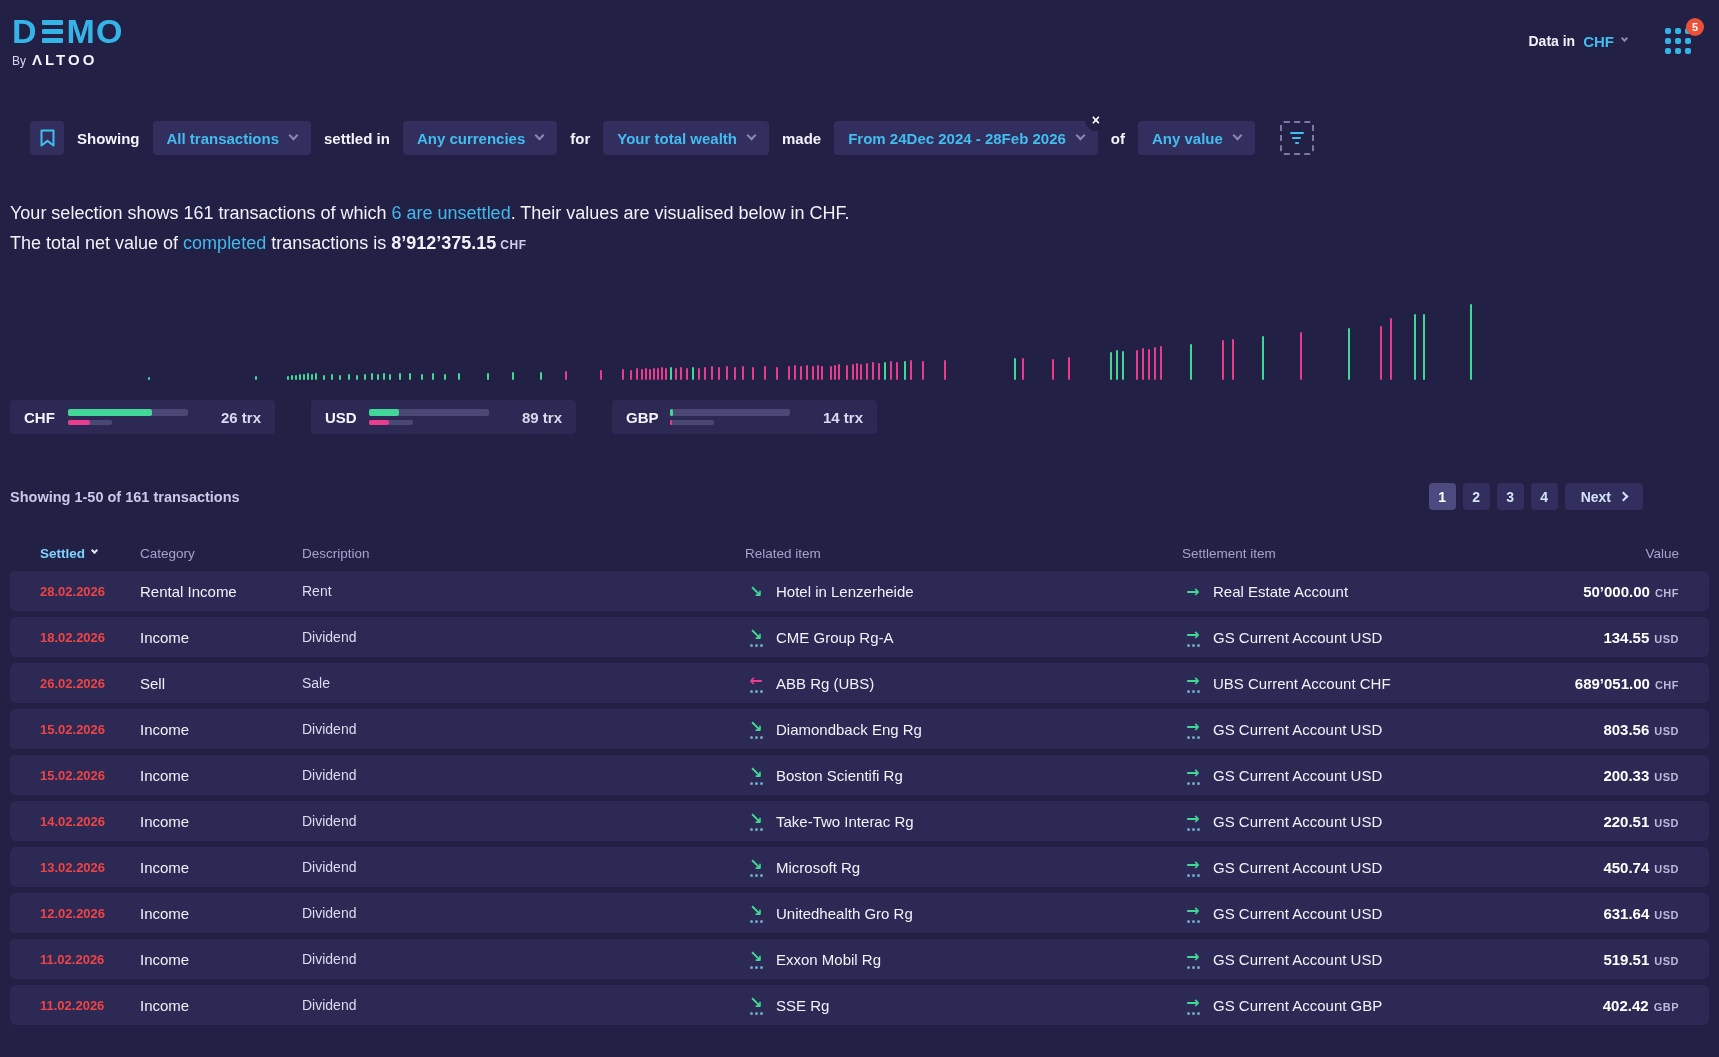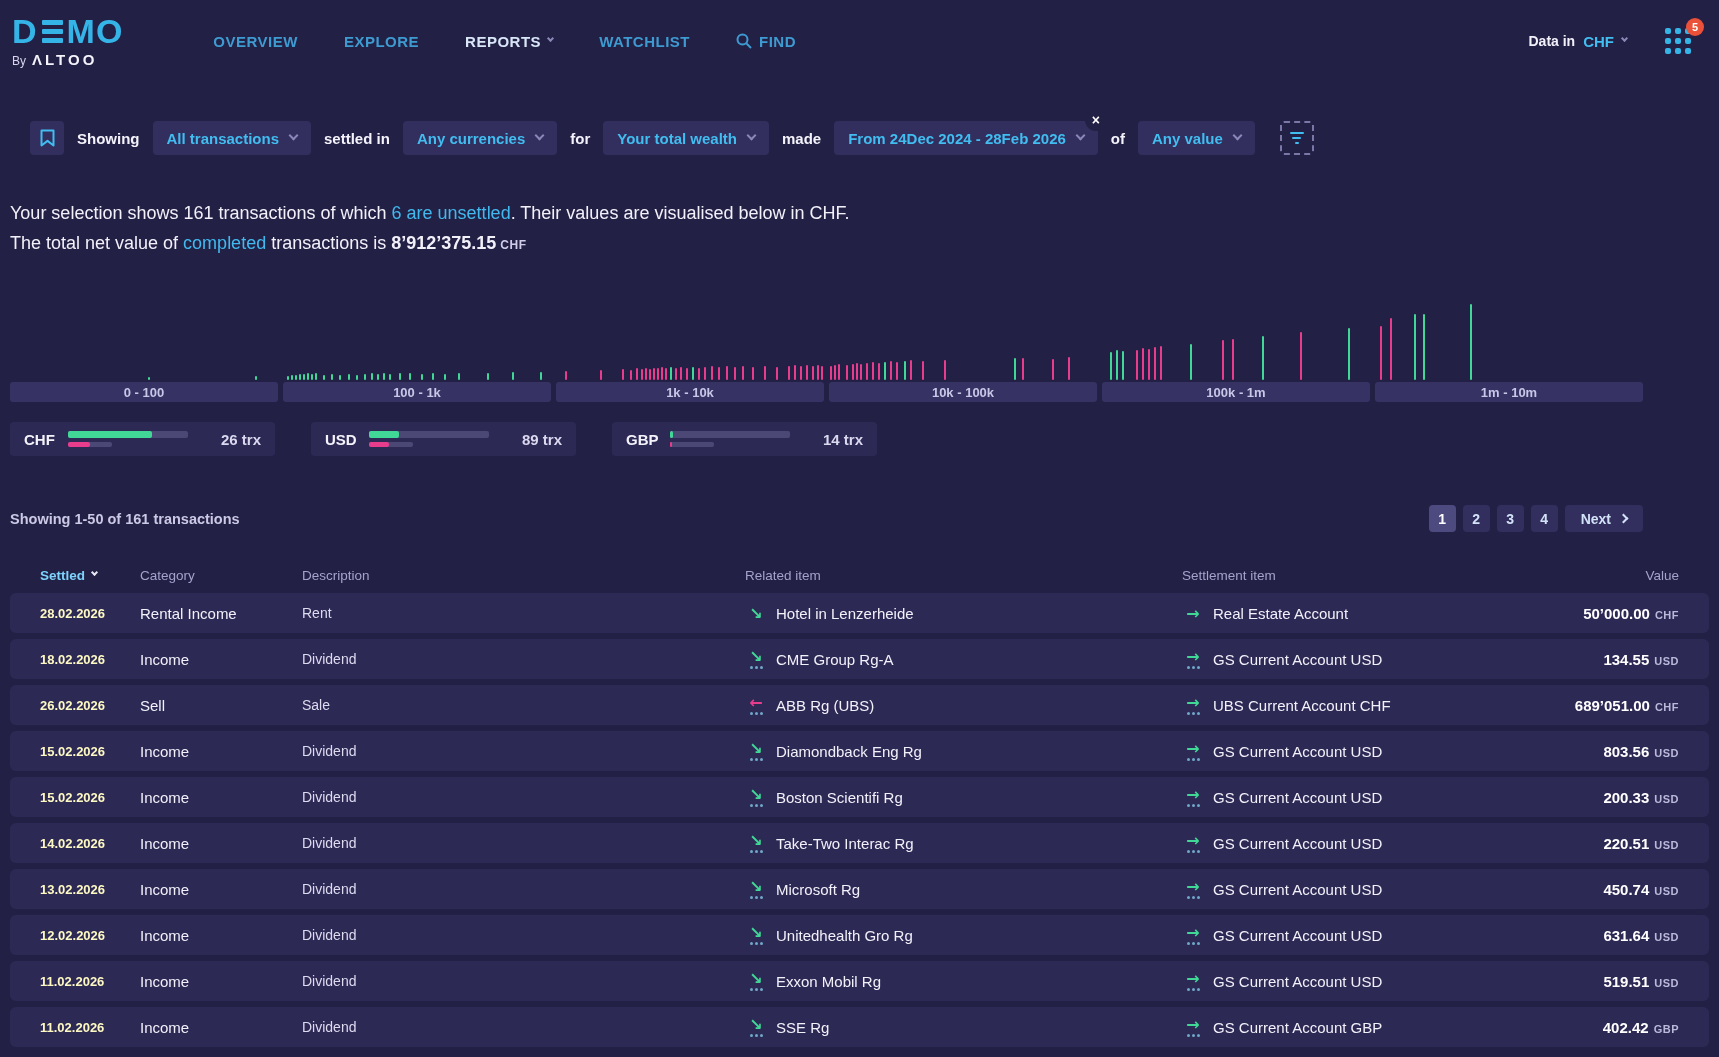--- a/index.html
+++ b/index.html
@@ -71,21 +71,21 @@
   .page-btn { min-width:27px; height:27px; background:#322e5e; border:none; border-radius:4px; color:#d3e3f7; font-family:inherit; font-size:14px; font-weight:700; cursor:pointer; display:flex; align-items:center; justify-content:center; }
   .page-btn.active { background:#4d4a7f; color:#fff; }
   .page-btn.next { padding:0 16px; gap:9px; }
 
   
   .thead { display:flex; align-items:center; margin:27px 10px 0 10px; padding:0 30px; height:32px; font-size:13.5px; color:#a5a2cc; }
   .thead .sortable { color:#7dd3fc; font-weight:600; display:flex; align-items:center; gap:7px; cursor:pointer; }
   .c-date { width:100px; } .c-cat { width:162px; } .c-desc { width:443px; } .c-rel { width:437px; } .c-set { flex:1; } .c-val { margin-left:auto; text-align:right; }
   .trow { display:flex; align-items:center; margin:0 10px 6px 10px; height:40px; background:#2d2955; border-radius:6px; padding:0 30px; cursor:pointer; }
   .trow:first-of-type { margin-top:2px; }
-  .t-date { width:100px; font-size:13px; font-weight:700; color:#fef9c3; }
+  .t-date { width:100px; font-size:13px; font-weight:700; color:#ef4444; }
   .t-cat { width:162px; font-size:15px; color:#f2f1fa; }
   .t-desc { width:443px; font-size:14px; color:#dddbf0; }
   .t-rel { width:437px; display:flex; align-items:center; }
   .t-set { flex:1; display:flex; align-items:center; }
   .t-val { margin-left:auto; text-align:center; font-size:15px; font-weight:700; color:#fff; white-space:nowrap; }
   .t-val .cur { font-size:11px; font-weight:700; color:#bbb9da; letter-spacing:.5px; margin-left:5px; }
   .txn-icon { display:flex; flex-direction:column; align-items:center; width:22px; margin-right:9px; }
   .txn-icon .arrow { font-family:"DejaVu Sans", sans-serif; font-size:16px; font-weight:700; line-height:15px; }
   .txn-icon .arrow.green { color:#41d796; } .txn-icon .arrow.pink { color:#e83d8d; }
   .dots { display:flex; gap:2px; margin-top:2px; height:3px; }
@@ -107,42 +107,20 @@
             <i></i>
           </span>
           <span>M</span>
           <span>O</span>
         </div>
       <div class="byline">
         <span class="by">By</span>
         <span class="brand" id="byline-brand">ΛLTOO</span>
       </div>
     </div>
-    <nav class="mainnav" id="main-nav">
-        <a class="nav-item">
-          <span>OVERVIEW</span>
-        </a>
-        <a class="nav-item">
-          <span>EXPLORE</span>
-        </a>
-        <a class="nav-item active">
-          <span>REPORTS</span>
-          <span class="chev sm"></span>
-        </a>
-        <a class="nav-item">
-          <span>WATCHLIST</span>
-        </a>
-        <a class="nav-item">
-          <svg width="16" height="16" viewBox="0 0 16 16">
-            <circle cx="6.5" cy="6.5" r="5" fill="none" stroke="#3e9bd2" stroke-width="2"></circle>
-            <line x1="10.5" y1="10.5" x2="15" y2="15" stroke="#3e9bd2" stroke-width="2"></line>
-          </svg>
-          <span>FIND</span>
-        </a>
-      </nav>
     <div class="topbar-right">
       <div class="data-in">
         <span class="lbl">Data in</span>
         <span class="val">CHF</span>
         <span class="chev sm"></span>
       </div>
       <div class="apps-btn">
         <i></i>
           <i></i>
           <i></i>
@@ -300,28 +278,20 @@
         <div class="bar" style="left: 1222px; height: 41px; background: rgb(232, 61, 141);"></div>
         <div class="bar" style="left: 1252px; height: 44px; background: rgb(65, 215, 150);"></div>
         <div class="bar" style="left: 1290px; height: 48px; background: rgb(232, 61, 141);"></div>
         <div class="bar" style="left: 1338px; height: 52px; background: rgb(65, 215, 150);"></div>
         <div class="bar" style="left: 1370px; height: 54px; background: rgb(232, 61, 141);"></div>
         <div class="bar" style="left: 1380px; height: 62px; background: rgb(232, 61, 141);"></div>
         <div class="bar" style="left: 1404px; height: 66px; background: rgb(65, 215, 150);"></div>
         <div class="bar" style="left: 1413px; height: 66px; background: rgb(65, 215, 150);"></div>
         <div class="bar" style="left: 1460px; height: 76px; background: rgb(65, 215, 150);"></div>
       </div>
-    <div class="hist-ranges" id="hist-ranges">
-        <div class="range-pill">0 - 100</div>
-        <div class="range-pill">100 - 1k</div>
-        <div class="range-pill">1k - 10k</div>
-        <div class="range-pill">10k - 100k</div>
-        <div class="range-pill">100k - 1m</div>
-        <div class="range-pill">1m - 10m</div>
-      </div>
   </section>
 
   <section class="cur-row" id="currency-row">
       <div class="cur-card">
         <span class="cur-code">CHF</span>
         <div class="cur-bars">
           <div class="track g">
             <div class="fill" style="width: 84px; background: rgb(65, 215, 150);"></div>
           </div>
           <div class="track p">

